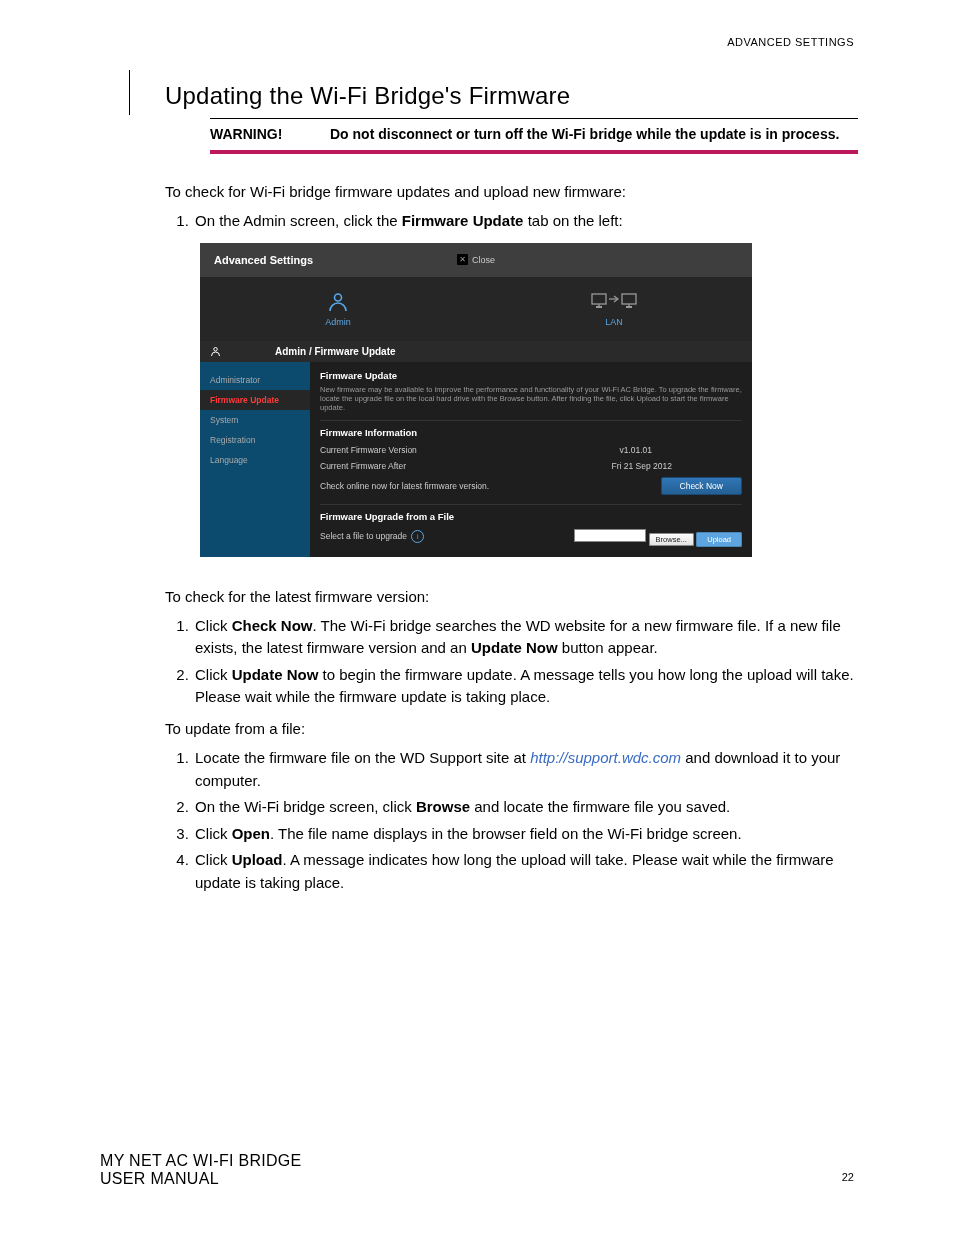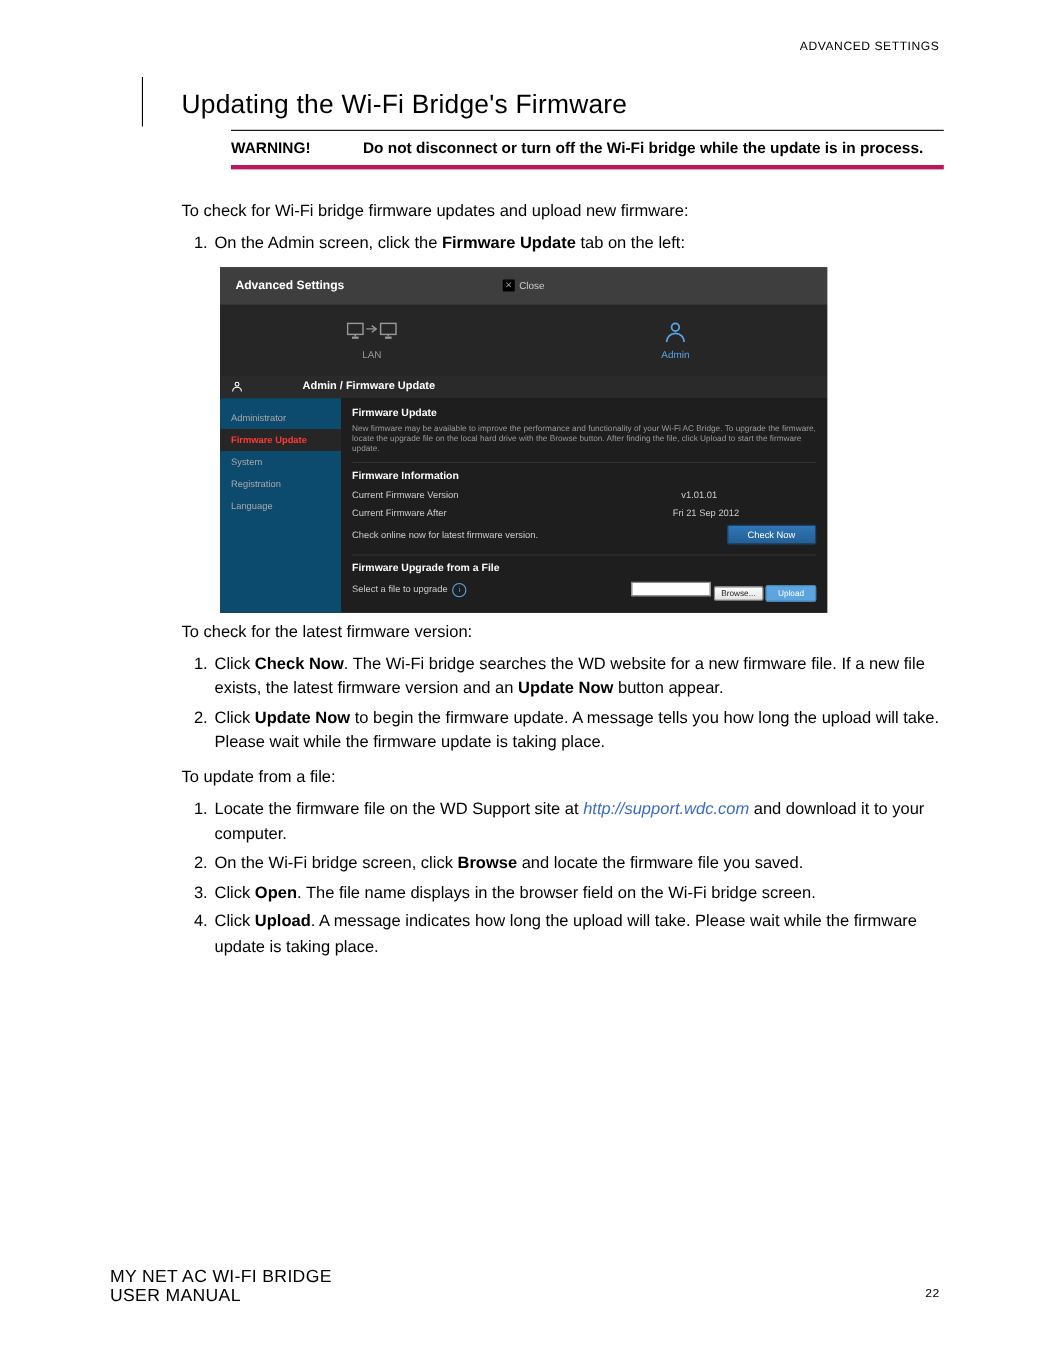--- a/index.html
+++ b/index.html
@@ -186,21 +186,20 @@
     left:100px;
     bottom:47px;
     font-size:16px;
     letter-spacing:0.3px;
   }
   .page-num {
     position:absolute;
     right:100px;
     bottom:52px;
     font-size:11px;
-    font-family:Liberation Mono, monospace;
   }
 </style>
 </head>
 <body>
 
 <div class="page">
   <div class="header-line">ADVANCED SETTINGS</div>
   <div class="rule-left"></div>
 
   <h1 class="section-title">Updating the Wi-Fi Bridge's Firmware</h1>
@@ -220,39 +219,39 @@
 
   <div class="ui-mock">
     <div class="ui-topbar">
       <span>Advanced Settings</span>
       <div class="ui-close">
         <span class="xbox">✕</span>
         <span>Close</span>
       </div>
     </div>
     <div class="ui-tabs">
+      <div class="ui-tab" style="color:#5aa6e6">
+        <svg width="22" height="22" viewBox="0 0 22 22">
+          <circle cx="11" cy="6.5" r="3.5" stroke="#5aa6e6" fill="none" stroke-width="1.6"></circle>
+          <path d="M 3 20 A 8 8 0 0 1 19 20" stroke="#5aa6e6" fill="none" stroke-width="1.6"></path>
+        </svg>
+        <span>Admin</span>
+      </div>
       <div class="ui-tab">
         <svg width="46" height="22" viewBox="0 0 46 22">
           <rect x="1" y="3" width="14" height="10" stroke="#999" fill="none" stroke-width="1.3"></rect>
           <rect x="5" y="15" width="6" height="2" fill="#999"></rect>
           <line x1="8" y1="13" x2="8" y2="15" stroke="#999" stroke-width="1.3"></line>
           <rect x="31" y="3" width="14" height="10" stroke="#999" fill="none" stroke-width="1.3"></rect>
           <rect x="35" y="15" width="6" height="2" fill="#999"></rect>
           <line x1="38" y1="13" x2="38" y2="15" stroke="#999" stroke-width="1.3"></line>
           <line x1="18" y1="8" x2="26" y2="8" stroke="#999" stroke-width="1.3"></line>
           <polyline points="23,5 27,8 23,11" stroke="#999" fill="none" stroke-width="1.3"></polyline>
         </svg>
         <span>LAN</span>
-      </div>
-      <div class="ui-tab" style="color:#5aa6e6">
-        <svg width="22" height="22" viewBox="0 0 22 22">
-          <circle cx="11" cy="6.5" r="3.5" stroke="#5aa6e6" fill="none" stroke-width="1.6"></circle>
-          <path d="M 3 20 A 8 8 0 0 1 19 20" stroke="#5aa6e6" fill="none" stroke-width="1.6"></path>
-        </svg>
-        <span>Admin</span>
       </div>
     </div>
     <div class="ui-breadcrumb">
       <svg width="11" height="11" viewBox="0 0 22 22" style="margin-right:6px">
         <circle cx="11" cy="6.5" r="3.5" stroke="#fff" fill="none" stroke-width="2"></circle>
         <path d="M 3 20 A 8 8 0 0 1 19 20" stroke="#fff" fill="none" stroke-width="2"></path>
       </svg>
       <span>Admin / Firmware Update</span>
     </div>
     <div class="ui-body">
@@ -290,21 +289,21 @@
           <span>
             <span class="ui-file-field"></span>
             <span class="ui-small-btn">Browse...</span>
             <span class="ui-upload-btn">Upload</span>
           </span>
         </div>
       </div>
     </div>
   </div>
 
-  <div class="body-text" style="margin-top:8px">To check for the latest firmware version:</div>
+  <div class="body-text" style="margin-top:30px">To check for the latest firmware version:</div>
   <ol class="numbered">
     <li>
       <span>Click </span><span class="bold">Check Now</span><span>. The Wi-Fi bridge searches the WD website for a new firmware file. If a new file exists, the latest firmware version and an </span><span class="bold">Update Now</span><span> button appear.</span>
     </li>
     <li>
       <span>Click </span><span class="bold">Update Now</span><span> to begin the firmware update. A message tells you how long the upload will take. Please wait while the firmware update is taking place.</span>
     </li>
   </ol>
 
   <div class="body-text" style="margin-top:10px">To update from a file:</div>

